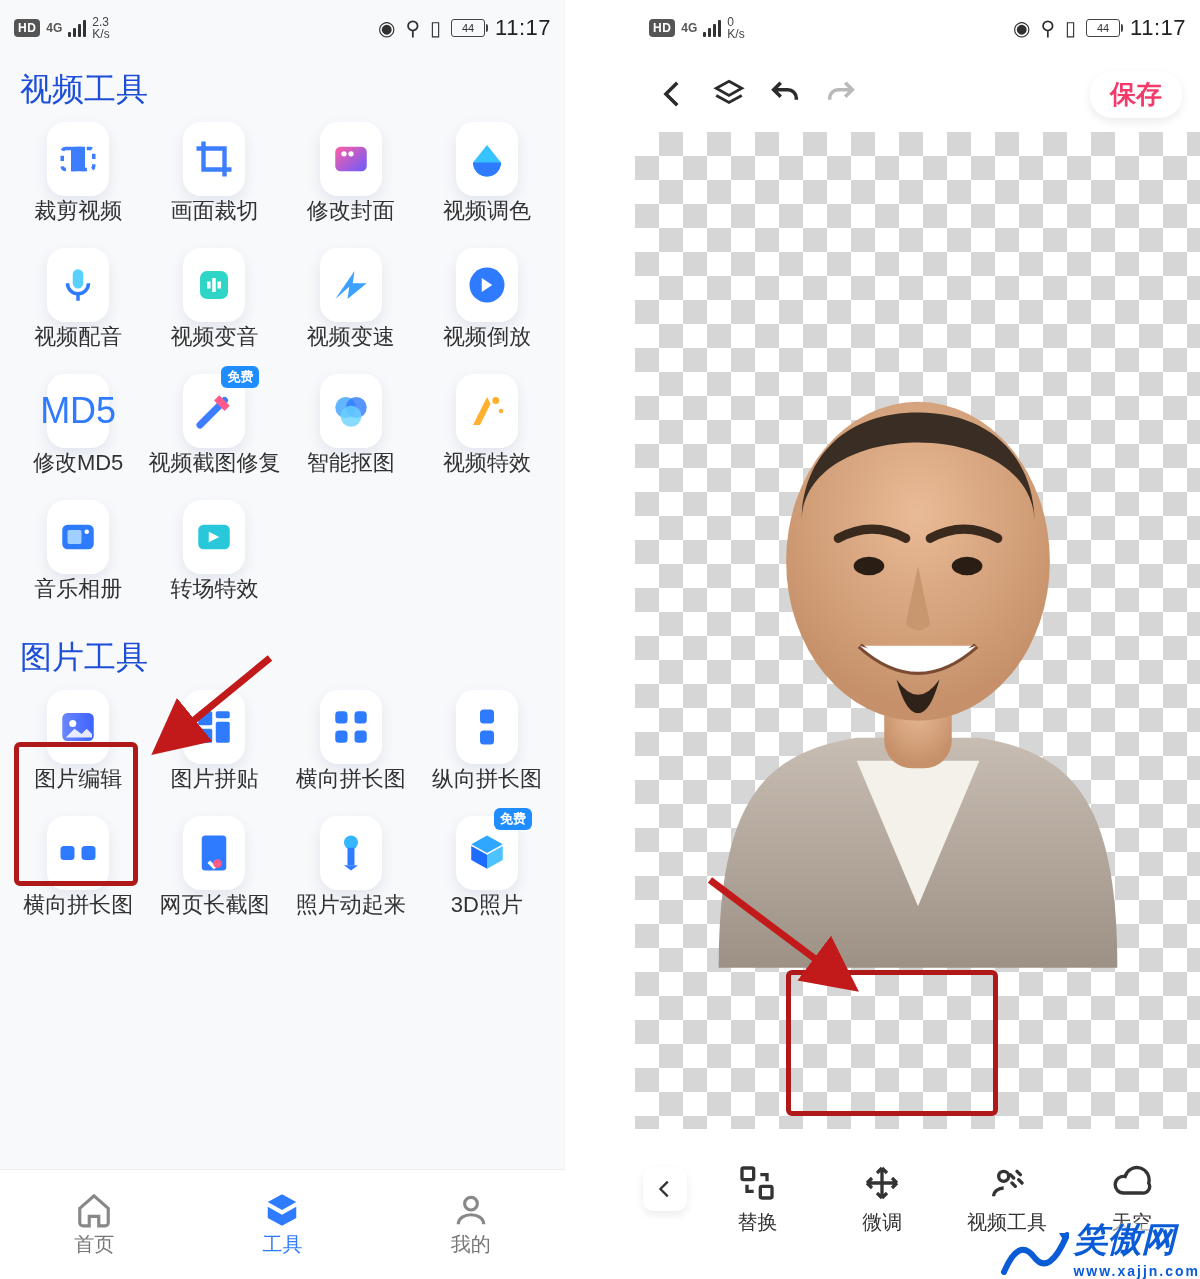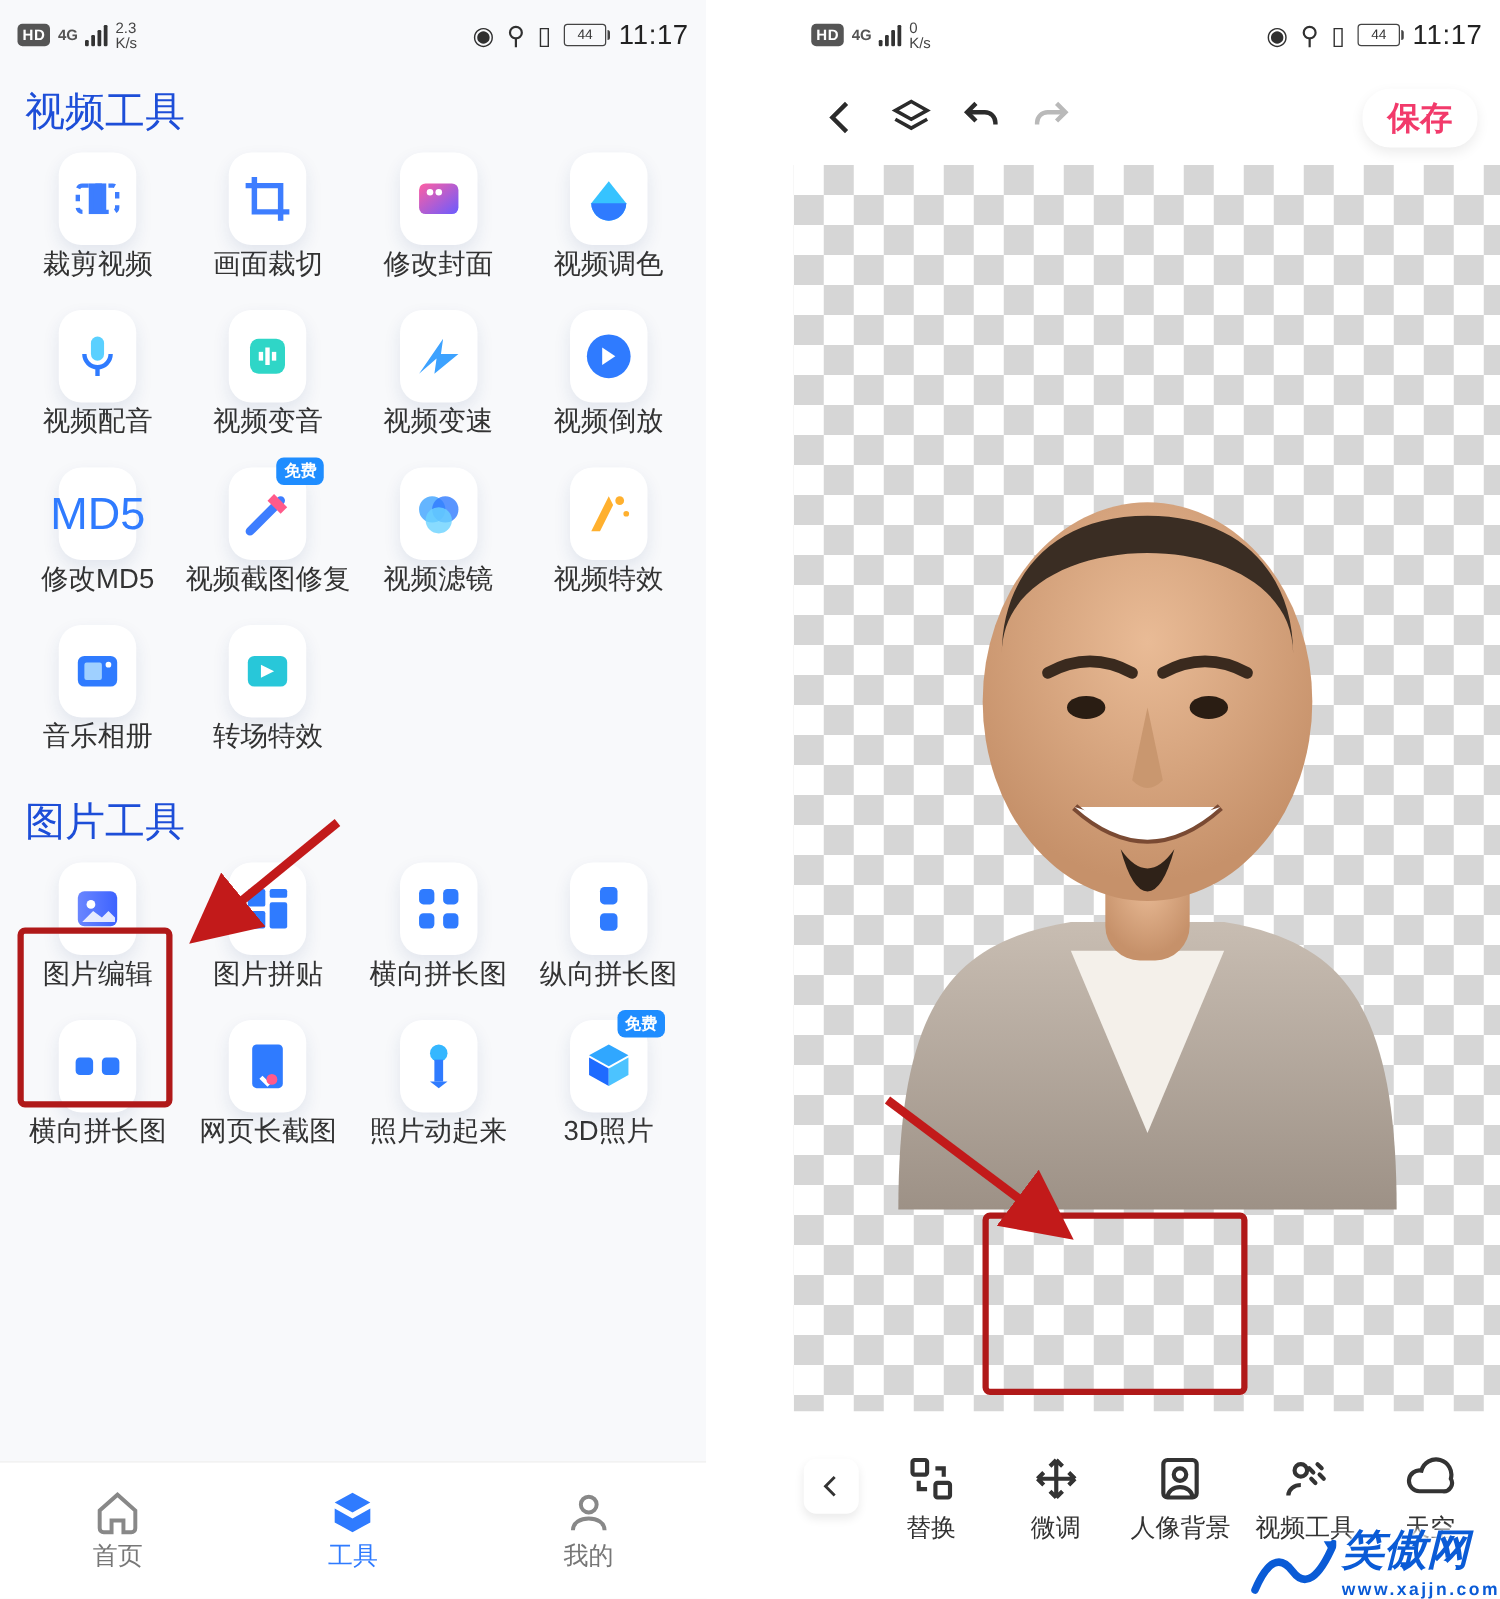--- a/index.html
+++ b/index.html
@@ -318,21 +318,21 @@
       <div class="tool">
         <div class="tile">
           <div class="ic">
             <svg viewBox="0 0 24 24">
               <circle cx="9" cy="10" r="6" fill="#3da2ff" opacity=".8"></circle>
               <circle cx="15" cy="10" r="6" fill="#2f7bff" opacity=".8"></circle>
               <circle cx="12" cy="15" r="6" fill="#6ad2ff" opacity=".8"></circle>
             </svg>
           </div>
         </div>
-        <span class="label">视频滤镜</span>
+        <span class="label">智能抠图</span>
       </div>
       <div class="tool">
         <div class="tile">
           <div class="ic">
             <svg viewBox="0 0 24 24">
               <path d="M4 20l8-16 2 4-6 12z" fill="#ffb02e"></path>
               <circle cx="17" cy="6" r="2" fill="#ffb02e"></circle>
               <circle cx="20" cy="12" r="1.3" fill="#ffb02e"></circle>
             </svg>
           </div>
@@ -608,28 +608,20 @@
       <span>替换</span>
     </div>
     <div class="tool-chip">
       <svg viewBox="0 0 24 24" fill="none" stroke="#333" stroke-width="2">
           <path d="M12 3v18M3 12h18M12 3l-3 3M12 3l3 3M12 21l-3-3M12 21l3-3M3 12l3-3M3 12l3 3M21 12l-3-3M21 12l-3 3"></path>
         </svg>
       <span>微调</span>
     </div>
     <div class="tool-chip">
       <svg viewBox="0 0 24 24" fill="none" stroke="#333" stroke-width="2">
-          <rect x="4" y="3" width="16" height="18" rx="2"></rect>
-          <circle cx="12" cy="10" r="3"></circle>
-          <path d="M6 21c0-3 3-5 6-5s6 2 6 5"></path>
-        </svg>
-      <span>人像背景</span>
-    </div>
-    <div class="tool-chip">
-      <svg viewBox="0 0 24 24" fill="none" stroke="#333" stroke-width="2">
           <circle cx="10" cy="8" r="3"></circle>
           <path d="M4 20c0-3 3-5 6-5"></path>
           <path d="M14 7l2 2M18 5l2 2M15 12l2 2M19 10l2 2" stroke-linecap="round"></path>
         </svg>
       <span>视频工具</span>
     </div>
     <div class="tool-chip">
       <svg viewBox="0 0 24 24" fill="none" stroke="#333" stroke-width="2">
           <path d="M7 18a5 5 0 1 1 .9-9.9A6 6 0 0 1 22 12a4 4 0 0 1-4 6H7z"></path>
         </svg>

